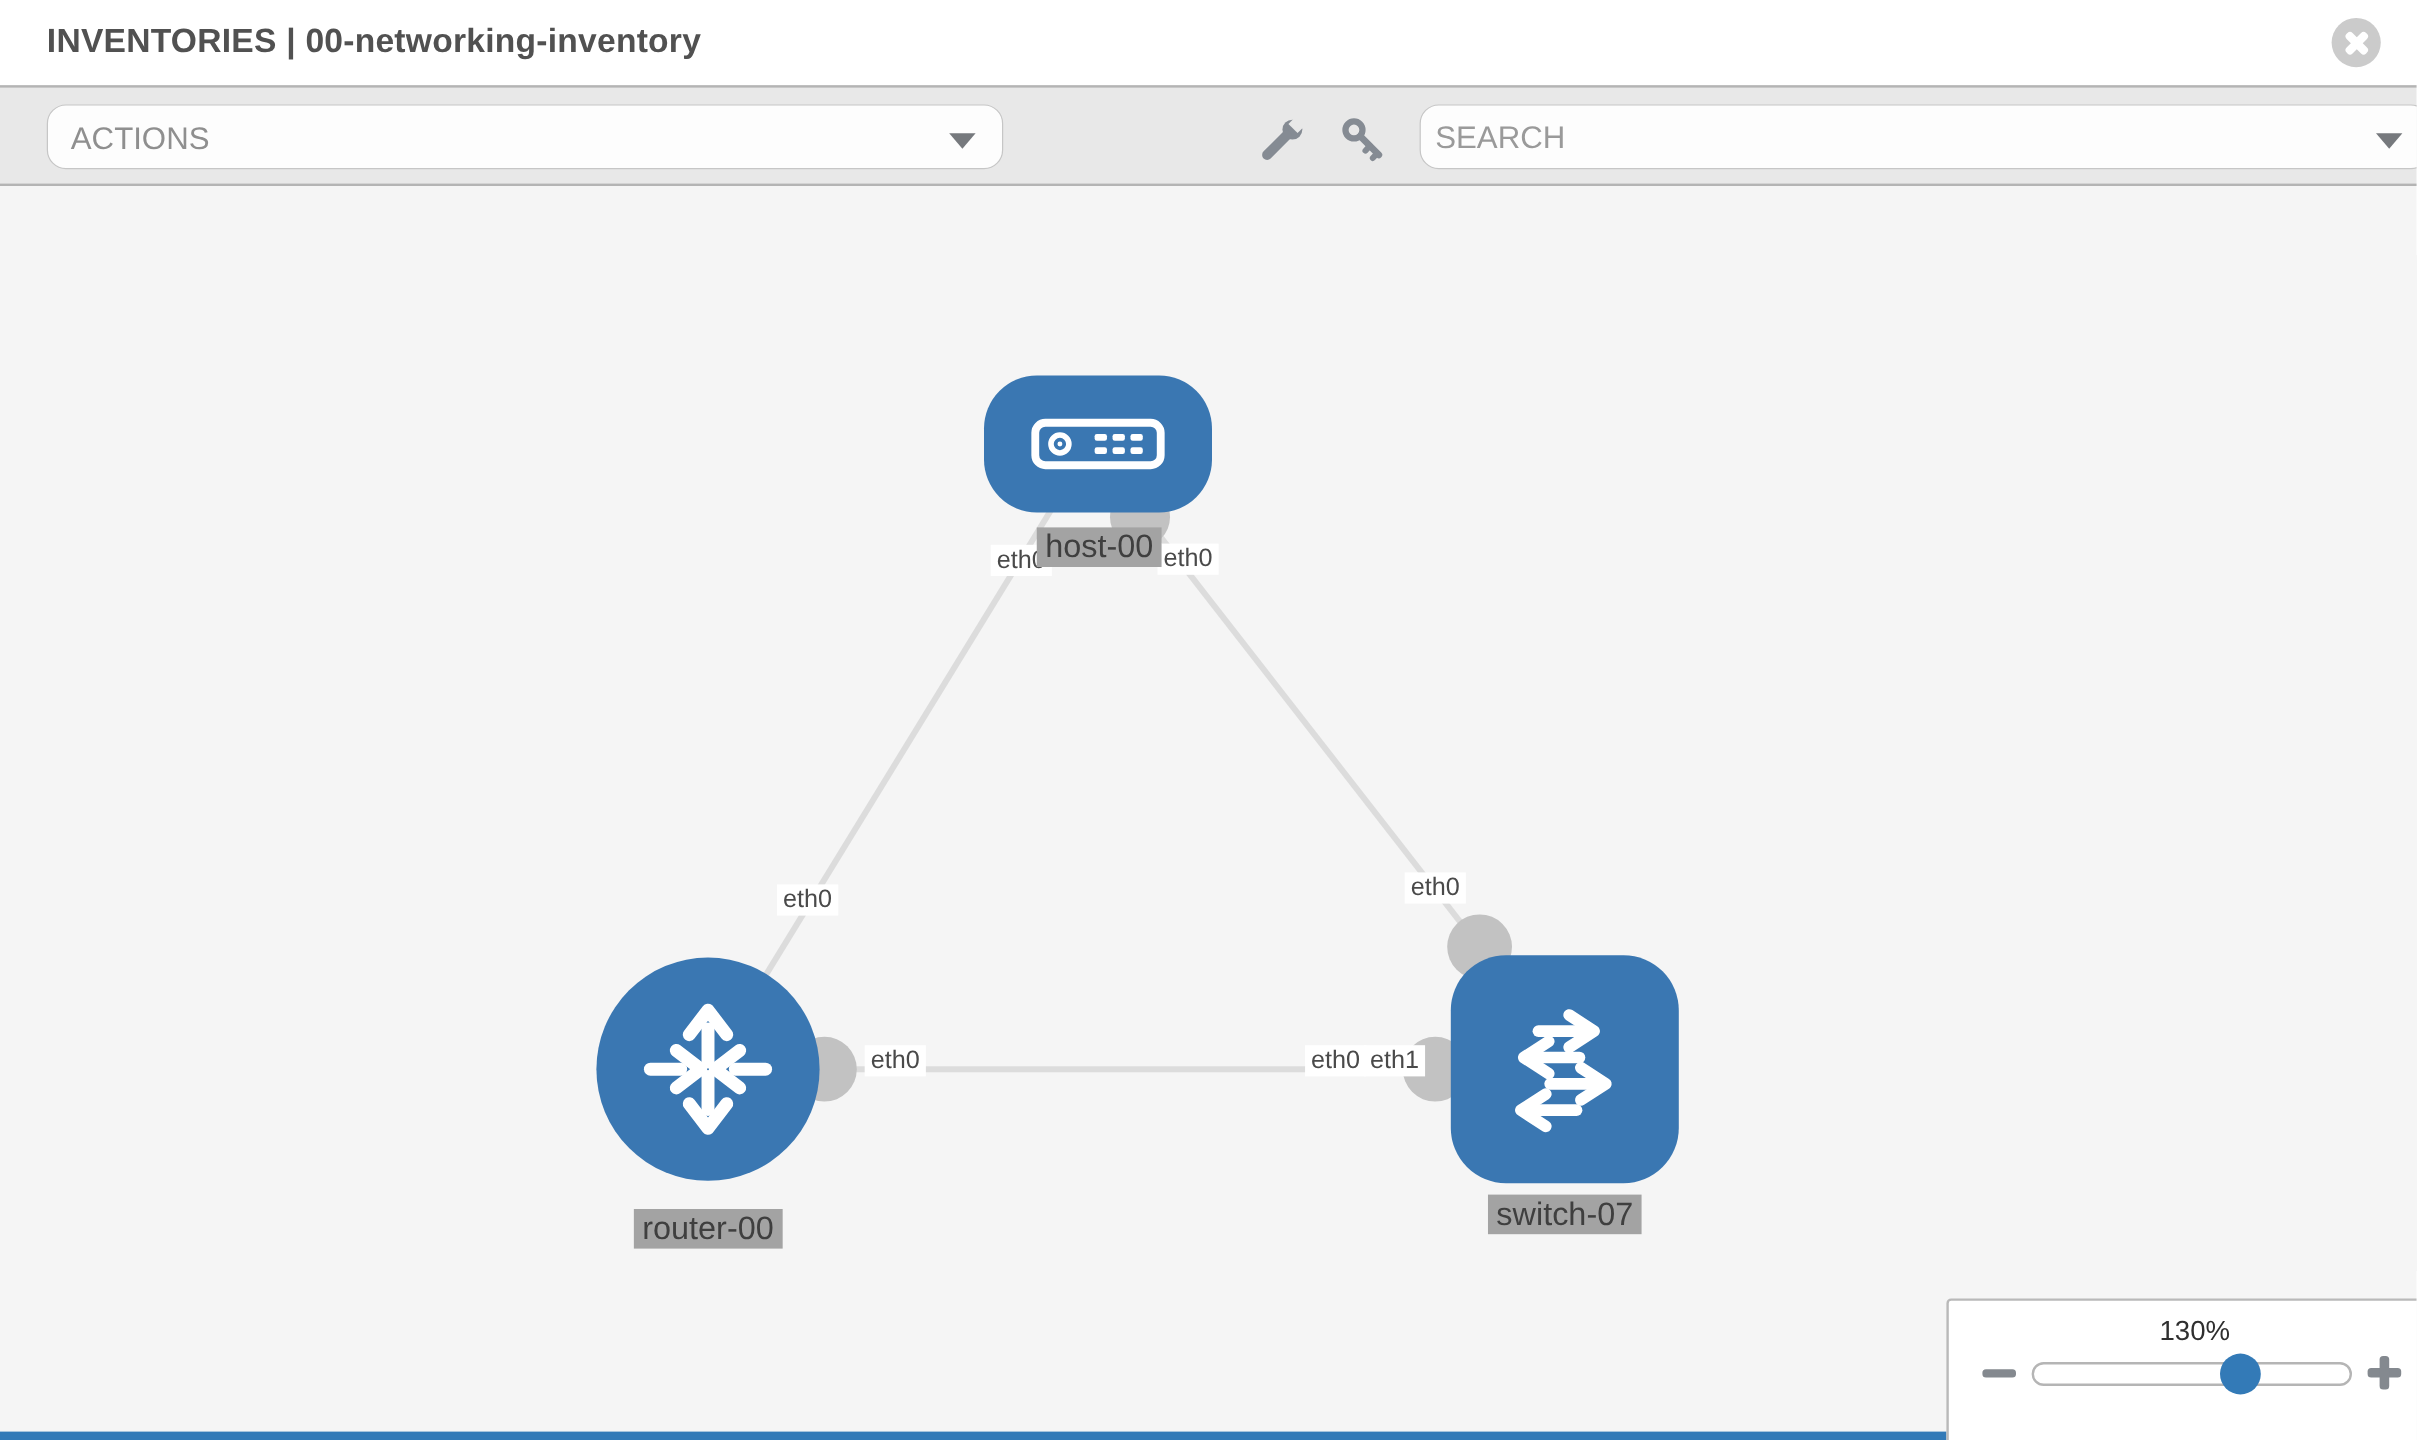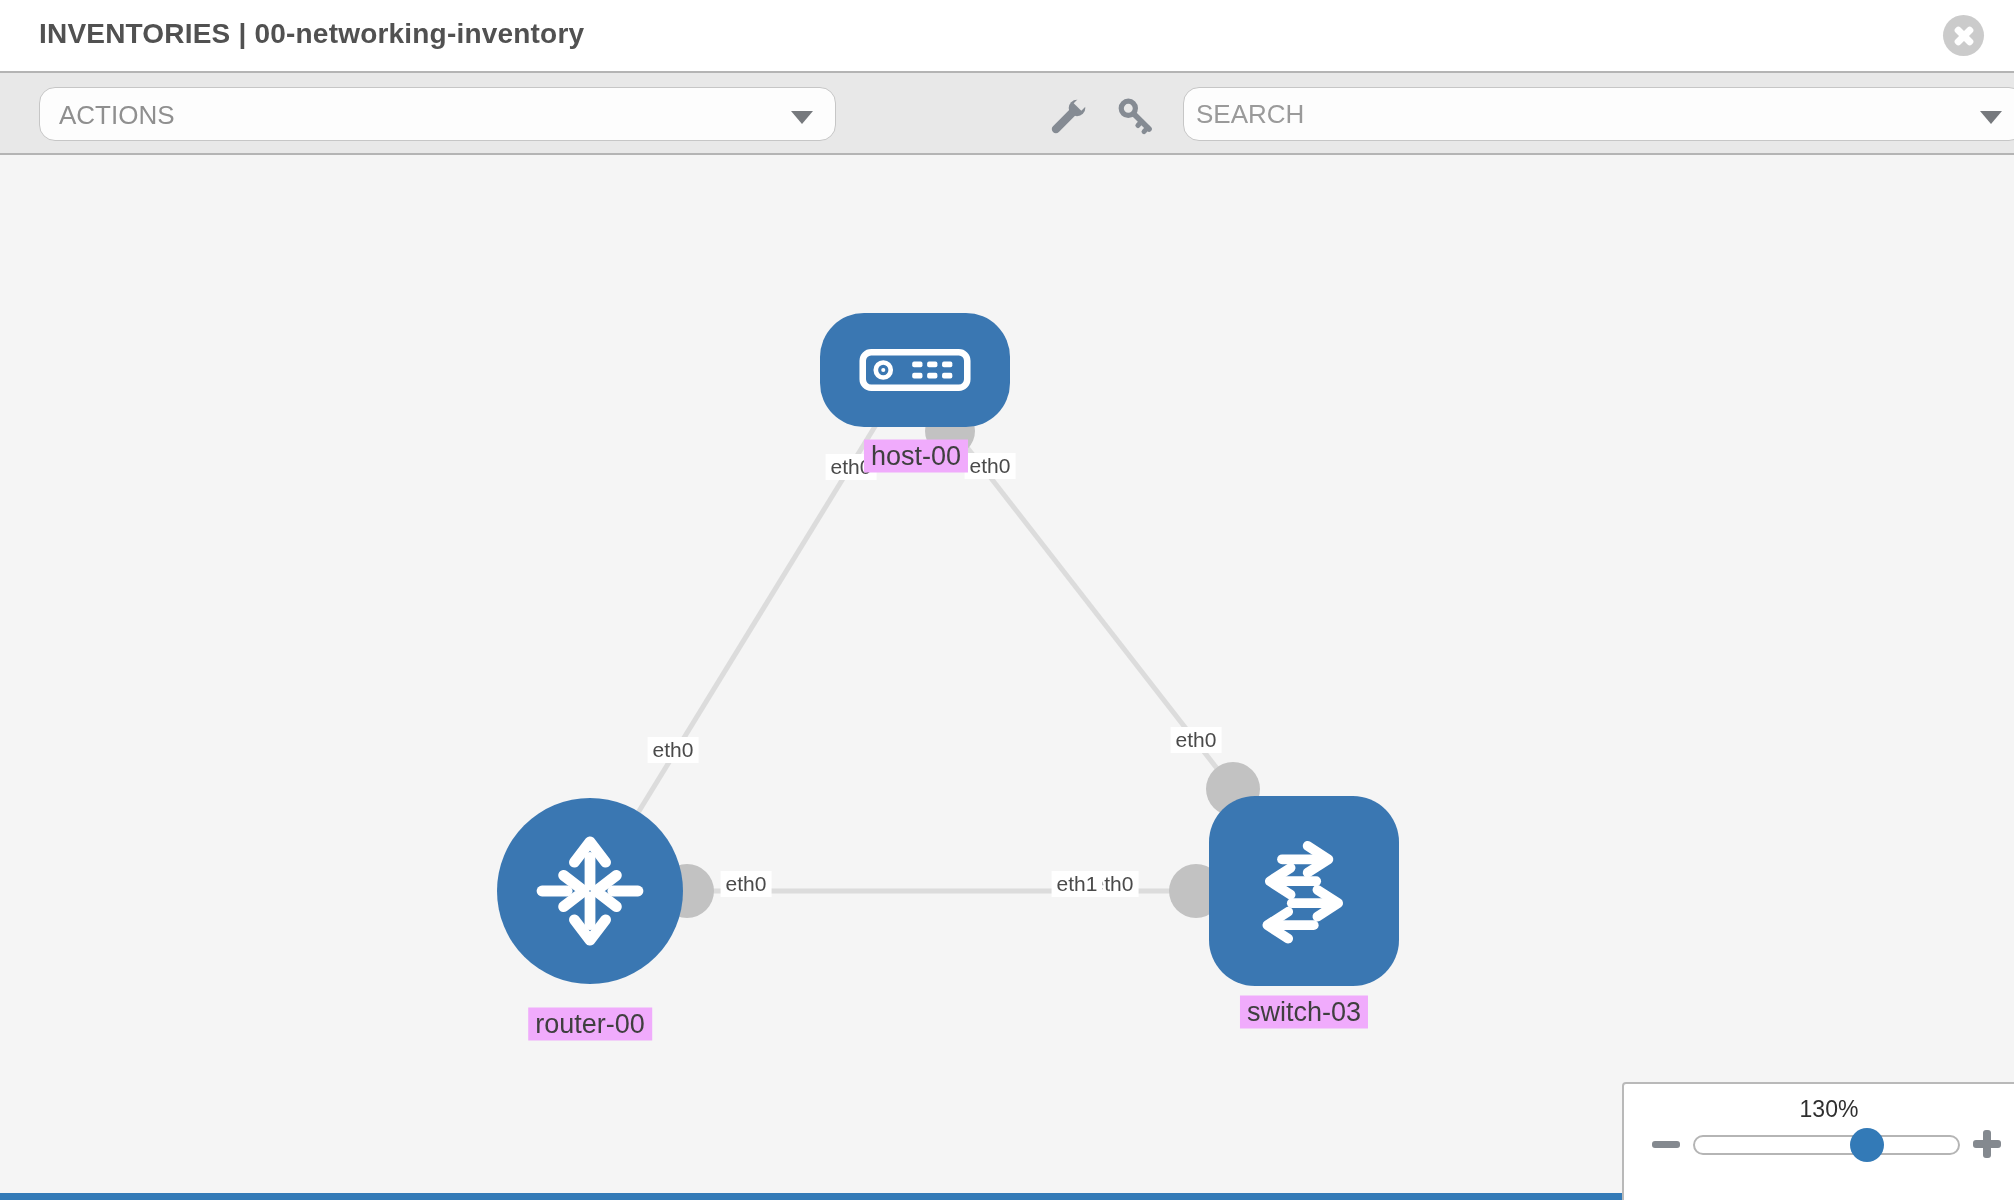--- a/index.html
+++ b/index.html
@@ -33,36 +33,36 @@
 
   
   .canvas{position:absolute;left:0;top:155px;width:2014px;height:1045px;background:#f5f5f5;overflow:hidden;}
   .links-layer{position:absolute;left:0;top:0;}
 
   .node{position:absolute;background:var(--node-blue,#3a77b2);display:flex;align-items:center;justify-content:center;cursor:pointer;}
   .node-host{left:820px;top:158px;width:190px;height:114px;border-radius:44px;}
   .node-router{left:497px;top:643px;width:186px;height:186px;border-radius:50%;}
   .node-switch{left:1209px;top:641px;width:190px;height:190px;border-radius:46px;}
 
-  .node-label{position:absolute;transform:translate(-50%,-50%);background:#f0abfc;color:#3f3f3f;
+  .node-label{position:absolute;transform:translate(-50%,-50%);background:#a3a3a3;color:#3f3f3f;
     font-size:27px;padding:1px 7px;white-space:nowrap;z-index:5;}
   .if-label{position:absolute;transform:translate(-50%,-50%);background:#ffffff;color:#4a4a4a;
     font-size:21px;padding:1px 5px;white-space:nowrap;z-index:4;}
   .if-front{z-index:6;}
 
   .lbl-host{left:916px;top:301px;}
   .lbl-router{left:590px;top:869px;}
   .lbl-switch{left:1304px;top:857px;}
   .if-host-left{left:851px;top:312px;}
   .if-host-right{left:990px;top:311px;}
   .if-rh-mid{left:673px;top:595px;}
   .if-hs-mid{left:1196px;top:585px;}
   .if-router-end{left:746px;top:729px;}
   .if-switch-back{left:1113px;top:729px;}
-  .if-switch-front{left:1077px;top:729px;}
+  .if-switch-front{left:1162px;top:729px;}
 
   
   .zoom-panel{position:absolute;left:1622px;top:927px;width:420px;height:140px;background:#ffffff;
     border:2px solid #b9b9b9;border-radius:4px;box-sizing:border-box;}
   .zoom-level{position:absolute;left:150px;top:12px;width:110px;text-align:center;font-size:23px;color:#2f2f2f;}
   .zoom-minus{position:absolute;left:26px;top:47px;width:32px;height:26px;background:transparent;border:none;cursor:pointer;padding:0;}
   .zoom-minus::before{content:"";position:absolute;left:2px;top:10px;width:28px;height:7px;border-radius:3px;background:#84898f;}
   .zoom-plus{position:absolute;left:347px;top:44px;width:32px;height:32px;background:transparent;border:none;cursor:pointer;padding:0;}
   .zoom-plus::before{content:"";position:absolute;left:2px;top:12px;width:28px;height:8px;border-radius:3px;background:#84898f;}
   .zoom-plus::after{content:"";position:absolute;left:12px;top:2px;width:8px;height:28px;border-radius:3px;background:#84898f;}
@@ -158,21 +158,21 @@
           <path d="M39 31 L22 42 L39 53"></path>
         <path d="M40 60 H68"></path>
           <path d="M61 49 L78 60 L61 71"></path>
         <path d="M58 78 H30"></path>
           <path d="M37 67 L20 78 L37 89"></path>
       </svg>
     </div>
 
     <div class="node-label lbl-host">host-00</div>
     <div class="node-label lbl-router">router-00</div>
-    <div class="node-label lbl-switch">switch-03</div>
+    <div class="node-label lbl-switch">switch-07</div>
 
     <div class="if-label if-host-left">eth0</div>
     <div class="if-label if-host-right">eth0</div>
     <div class="if-label if-rh-mid">eth0</div>
     <div class="if-label if-hs-mid">eth0</div>
     <div class="if-label if-router-end">eth0</div>
     <div class="if-label if-switch-back">eth0</div>
     <div class="if-label if-front if-switch-front">eth1</div>
 
     <div class="footer-accent"></div>

